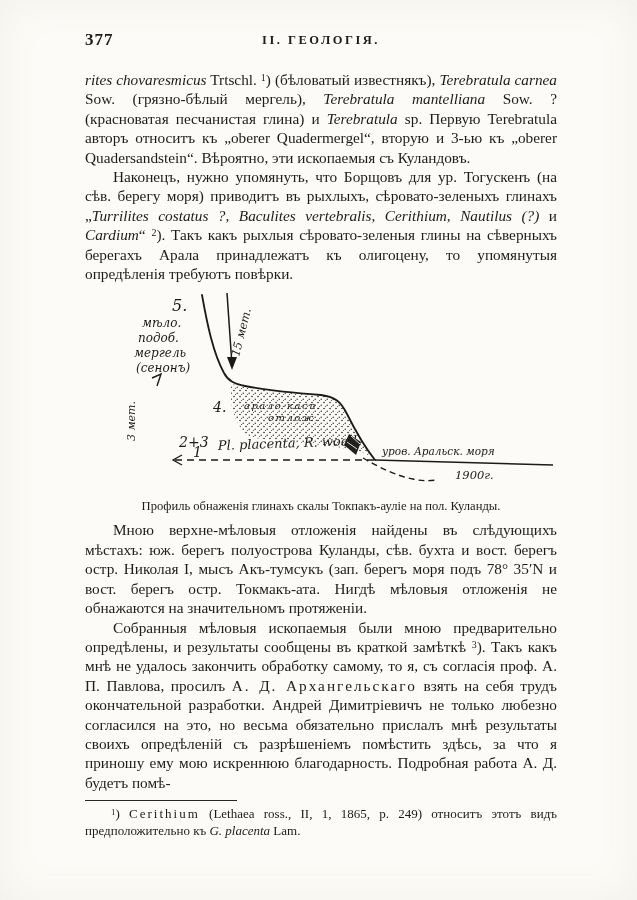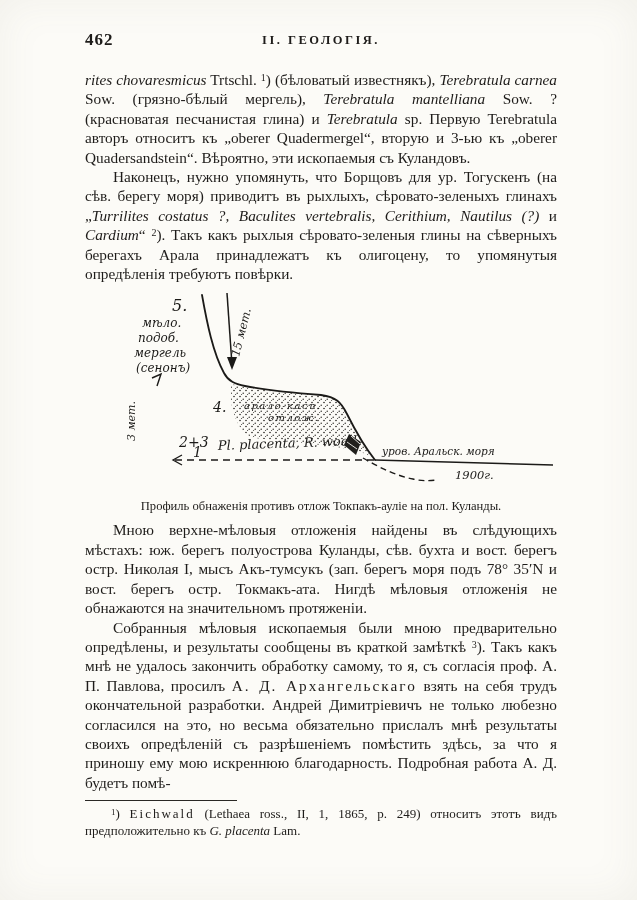--- a/index.html
+++ b/index.html
@@ -27,21 +27,21 @@
   .footnote-rule{width:152px;border-top:1.4px solid #2a2825;margin:8px 0 5px 0;height:0;}
   .footnotes p{margin:0;font-size:13px;line-height:16.6px;text-align:justify;text-indent:26px;}
   .fn-sup{font-size:9px;vertical-align:3px;line-height:0;}
 </style>
 </head>
 <body>
 
 <div class="page">
 
   <div class="header">
-    <span class="pagenum">462</span>
+    <span class="pagenum">377</span>
     <span class="running-head">II. ГЕОЛОГІЯ.</span>
   </div>
 
   <div class="text-block">
 
     <p class="par no-indent"><i>rites chovaresmicus</i><span> Trtschl. </span><span class="sup">1</span><span>) (бѣловатый известнякъ), </span><i>Terebratula carnea</i><span> Sow. (грязно-бѣлый мергель), </span><i>Terebratula mantelliana</i><span> Sow. ? (красноватая песчанистая глина) и </span><i>Terebratula</i><span> sp. Первую Terebratula авторъ относитъ къ „oberer Quadermergel“, вторую и 3-ью къ „oberer Quadersandstein“. Вѣроятно, эти ископаемыя съ Куландовъ.</span></p>
 
     <p class="par"><span>Наконецъ, нужно упомянуть, что Борщовъ для ур. Тогускенъ (на сѣв. берегу моря) приводитъ въ рыхлыхъ, сѣровато-зеленыхъ глинахъ „</span><i>Turrilites costatus ?, Baculites vertebralis, Cerithium, Nautilus (?)</i><span> и </span><i>Cardium</i><span>“ </span><span class="sup">2</span><span>). Такъ какъ рыхлыя сѣровато-зеленыя глины на сѣверныхъ берегахъ Арала принадлежатъ къ олигоцену, то упомянутыя опредѣленія требуютъ повѣрки.</span></p>
 
     <figure>
@@ -84,27 +84,27 @@
 
         <path d="M224,141 L236,149 L231,162 L219,152 Z" fill="#21201d"></path>
         <path d="M222,149 L232,156 M226,143 L235,151" stroke="#f6f5f0" stroke-width="0.9"></path>
 
         <path d="M250,167 L428,172" fill="none" stroke="#1b1a18" stroke-width="1.6"></path>
         <text x="257" y="162" font-size="10.5">уров. Аральск. моря</text>
         <text x="330" y="186" font-size="11.5">1900г.</text>
 
         <path d="M238,165 C255,175 272,183 288,186 C296,188 303,188 311,187" fill="none" stroke="#1b1a18" stroke-width="1.4" stroke-dasharray="6 4"></path>
       </svg>
-      <figcaption>Профиль обнаженія противъ отлож Токпакъ-ауліе на пол. Куланды.</figcaption>
+      <figcaption>Профиль обнаженія глинахъ скалы Токпакъ-ауліе на пол. Куланды.</figcaption>
     </figure>
 
     <p class="par"><span>Мною верхне-мѣловыя отложенія найдены въ слѣдующихъ мѣстахъ: юж. берегъ полуострова Куланды, сѣв. бухта и вост. берегъ остр. Николая I, мысъ Акъ-тумсукъ (зап. берегъ моря подъ 78° 35′N и вост. берегъ остр. Токмакъ-ата. Нигдѣ мѣловыя отложенія не обнажаются на значительномъ протяженіи.</span></p>
 
     <p class="par"><span>Собранныя мѣловыя ископаемыя были мною предварительно опредѣлены, и результаты сообщены въ краткой замѣткѣ </span><span class="sup">3</span><span>). Такъ какъ мнѣ не удалось закончить обработку самому, то я, съ согласія проф. А. П. Павлова, просилъ </span><span class="sperr">А. Д. Архангельскаго</span><span> взять на себя трудъ окончательной разработки. Андрей Димитріевичъ не только любезно согласился на это, но весьма обязательно прислалъ мнѣ результаты своихъ опредѣленій съ разрѣшеніемъ помѣстить здѣсь, за что я приношу ему мою искреннюю благодарность. Подробная работа А. Д. будетъ помѣ-</span></p>
 
     <div class="footnote-rule"></div>
 
     <div class="footnotes">
-      <p><span class="fn-sup">1</span><span>) </span><span class="sperr">Eichwald</span><span> (Lethaea ross., II, 1, 1865, p. 249) относитъ этотъ видъ предположительно къ </span><i>G. placenta</i><span> Lam.</span></p>
+      <p><span class="fn-sup">1</span><span>) </span><span class="sperr">Cerithium</span><span> (Lethaea ross., II, 1, 1865, p. 249) относитъ этотъ видъ предположительно къ </span><i>G. placenta</i><span> Lam.</span></p>
     </div>
 
   </div>
 </div>
 
 </body></html>

